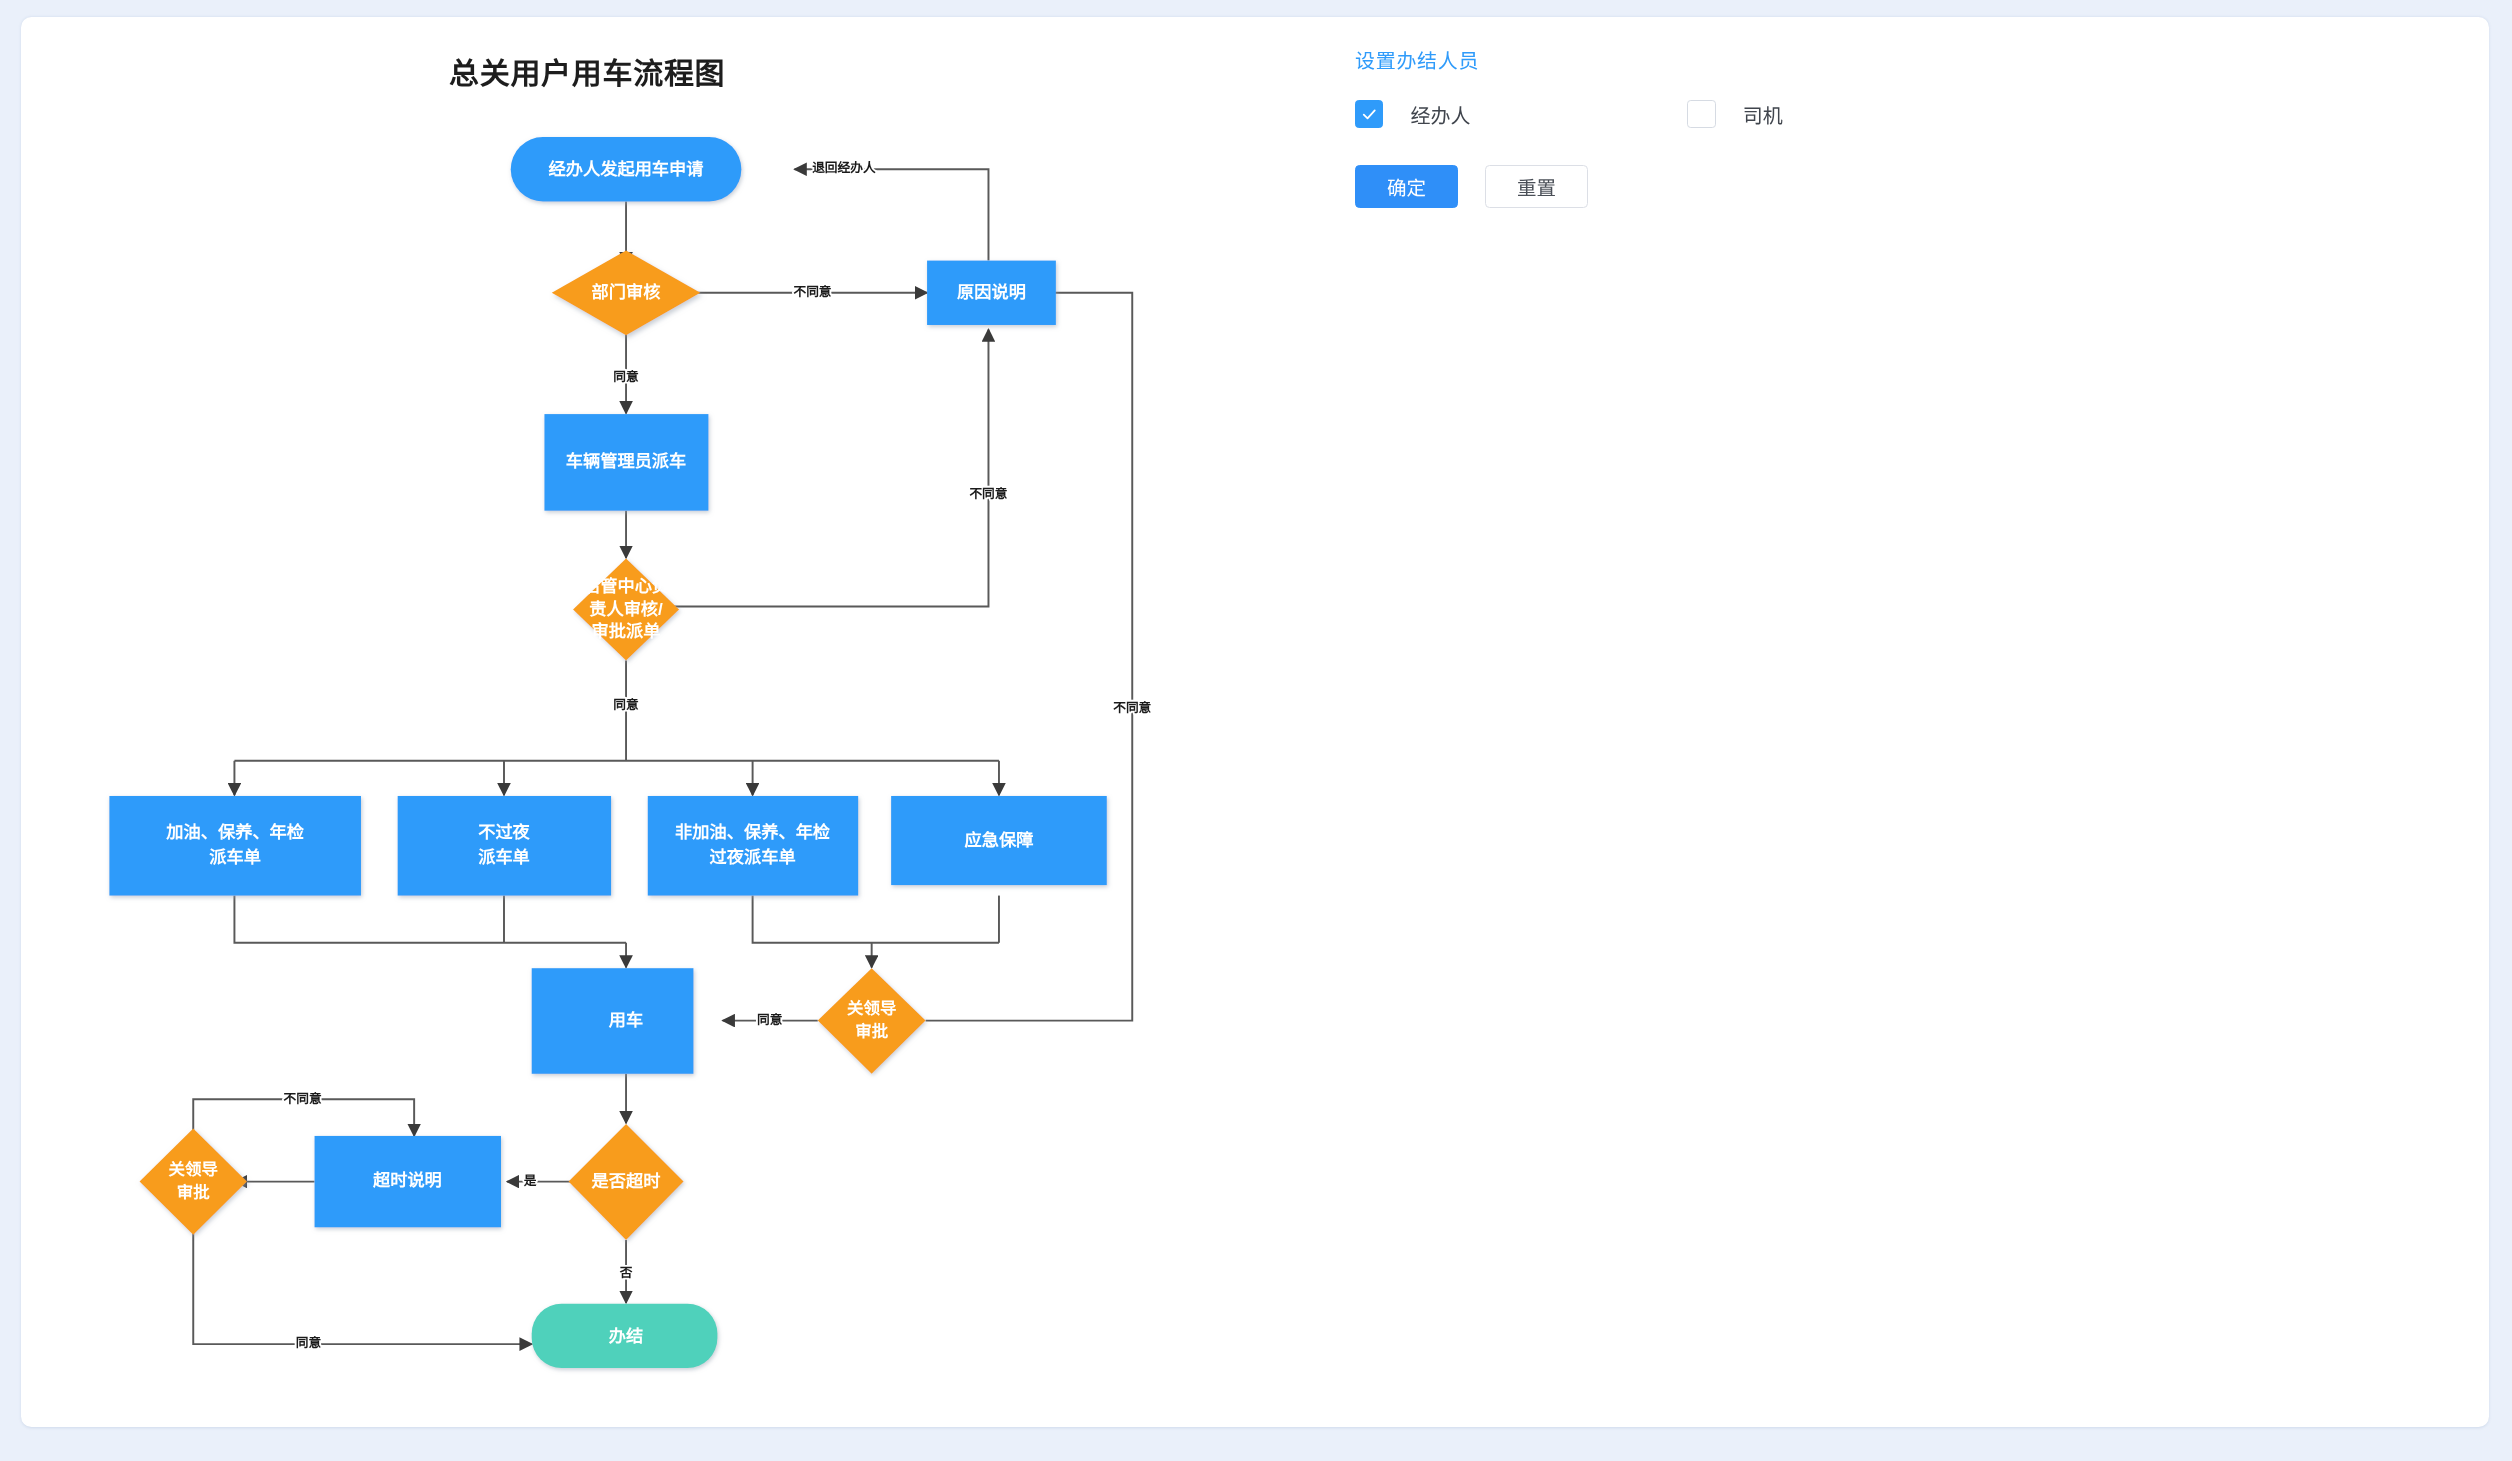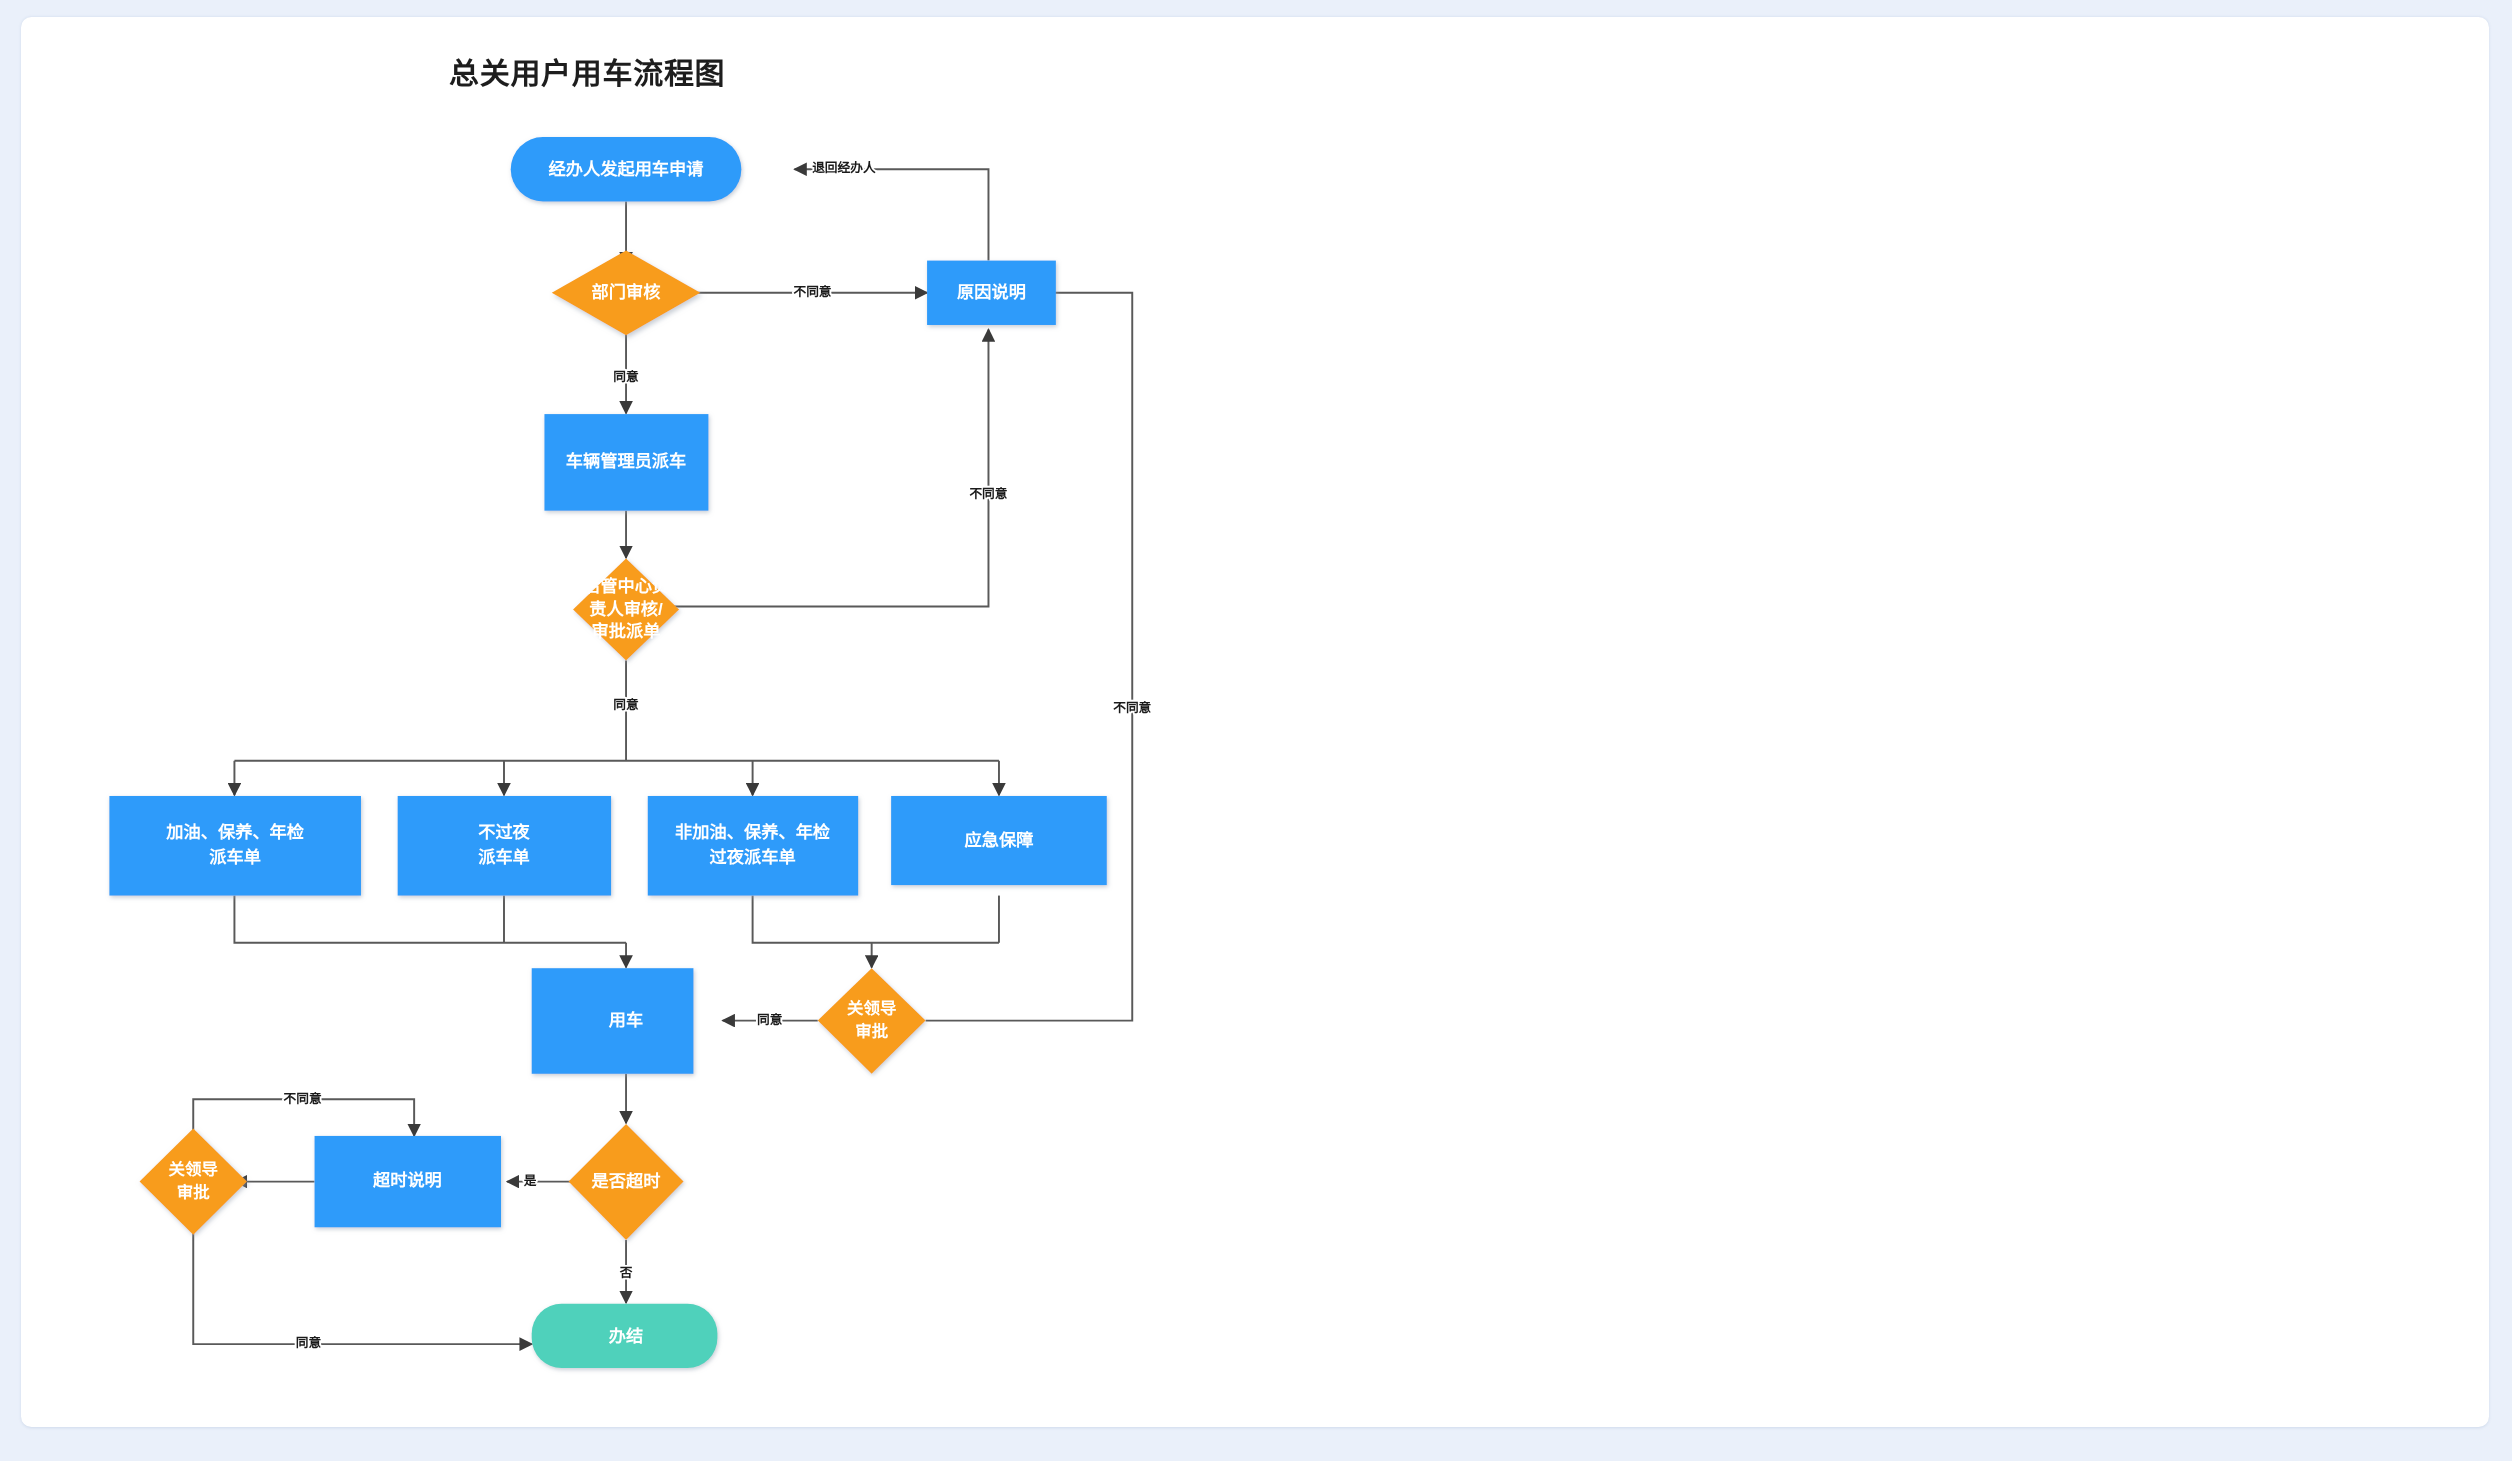--- a/index.html
+++ b/index.html
@@ -230,15 +230,41 @@
       <text class="edgeLabel" x="836" y="942">同意</text>
       <text class="edgeLabel" x="1028" y="1363">同意</text>
       <text class="edgeLabel" x="1512" y="946">不同意</text>
       <text class="edgeLabel" x="708" y="1578">是</text>
       <text class="edgeLabel" x="836" y="1701">否</text>
       <text class="edgeLabel" x="404" y="1468">不同意</text>
       <text class="edgeLabel" x="412" y="1795">同意</text>
     </svg>
   </div>
 
+  <div id="panel">
+    <div class="panel-title">设置办结人员</div>
+
+    <div class="cbrow">
+      <div class="cbgroup">
+        <span class="cbox on">
+          <svg width="16.5" height="16.5" viewBox="0 0 24 24" aria-hidden="true">
+            <path d="M4 12.5 L9.5 18 L20 6.5" fill="none" stroke="#ffffff" stroke-width="2.6" stroke-linecap="round" stroke-linejoin="round"></path>
+          </svg>
+        </span>
+        <span class="cblabel">经办人</span>
+      </div>
+
+      <div class="cbgroup second">
+        <span class="cbox off">
+          
+        </span>
+        <span class="cblabel">司机</span>
+      </div>
+    </div>
+
+    <div class="btnrow">
+      <div class="btn primary">确定</div>
+      <div class="btn ghost">重置</div>
+    </div>
+  </div>
 
 </div>
 
 
 </body></html>

